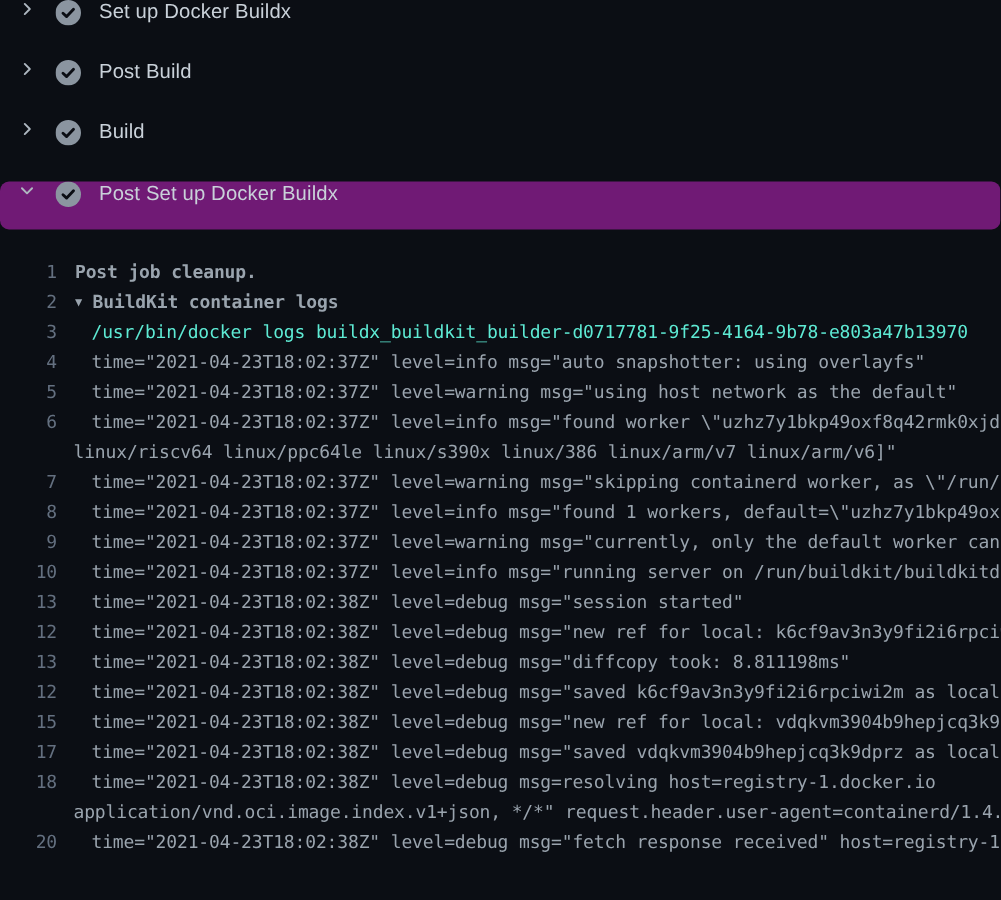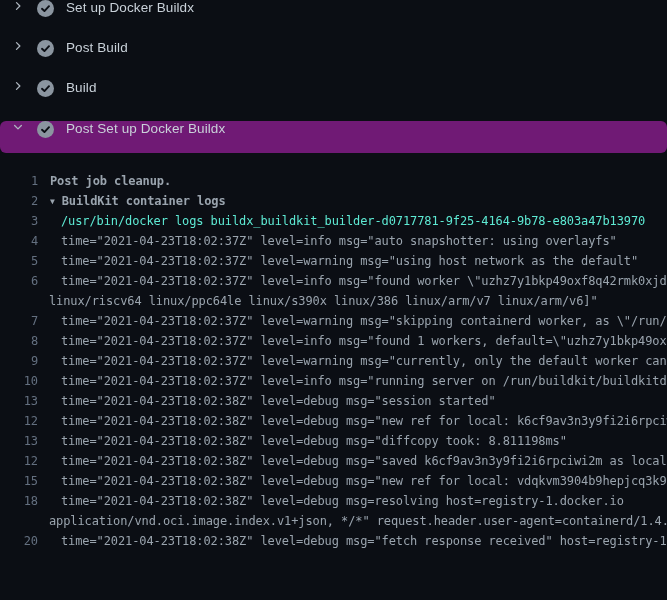--- a/index.html
+++ b/index.html
@@ -106,16 +106,17 @@
     <div class="log-row"><span class="ln"></span><span class="lt w">linux/riscv64 linux/ppc64le linux/s390x linux/386 linux/arm/v7 linux/arm/v6]"</span></div>
     <div class="log-row"><span class="ln">7</span><span class="lt n">time="2021-04-23T18:02:37Z" level=warning msg="skipping containerd worker, as \"/run/</span></div>
     <div class="log-row"><span class="ln">8</span><span class="lt n">time="2021-04-23T18:02:37Z" level=info msg="found 1 workers, default=\"uzhz7y1bkp49ox</span></div>
     <div class="log-row"><span class="ln">9</span><span class="lt n">time="2021-04-23T18:02:37Z" level=warning msg="currently, only the default worker can</span></div>
     <div class="log-row"><span class="ln">10</span><span class="lt n">time="2021-04-23T18:02:37Z" level=info msg="running server on /run/buildkit/buildkitd.</span></div>
     <div class="log-row"><span class="ln">13</span><span class="lt n">time="2021-04-23T18:02:38Z" level=debug msg="session started"</span></div>
     <div class="log-row"><span class="ln">12</span><span class="lt n">time="2021-04-23T18:02:38Z" level=debug msg="new ref for local: k6cf9av3n3y9fi2i6rpciw</span></div>
     <div class="log-row"><span class="ln">13</span><span class="lt n">time="2021-04-23T18:02:38Z" level=debug msg="diffcopy took: 8.811198ms"</span></div>
     <div class="log-row"><span class="ln">12</span><span class="lt n">time="2021-04-23T18:02:38Z" level=debug msg="saved k6cf9av3n3y9fi2i6rpciwi2m as local</span></div>
     <div class="log-row"><span class="ln">15</span><span class="lt n">time="2021-04-23T18:02:38Z" level=debug msg="new ref for local: vdqkvm3904b9hepjcq3k9d</span></div>
+    <div class="log-row"><span class="ln">17</span><span class="lt n">time="2021-04-23T18:02:38Z" level=debug msg="saved vdqkvm3904b9hepjcq3k9dprz as local</span></div>
     <div class="log-row"><span class="ln">18</span><span class="lt n">time="2021-04-23T18:02:38Z" level=debug msg=resolving host=registry-1.docker.io</span></div>
     <div class="log-row"><span class="ln"></span><span class="lt w">application/vnd.oci.image.index.v1+json, */*" request.header.user-agent=containerd/1.4.</span></div>
     <div class="log-row"><span class="ln">20</span><span class="lt n">time="2021-04-23T18:02:38Z" level=debug msg="fetch response received" host=registry-1</span></div>
   </div>
 
 </body></html>

